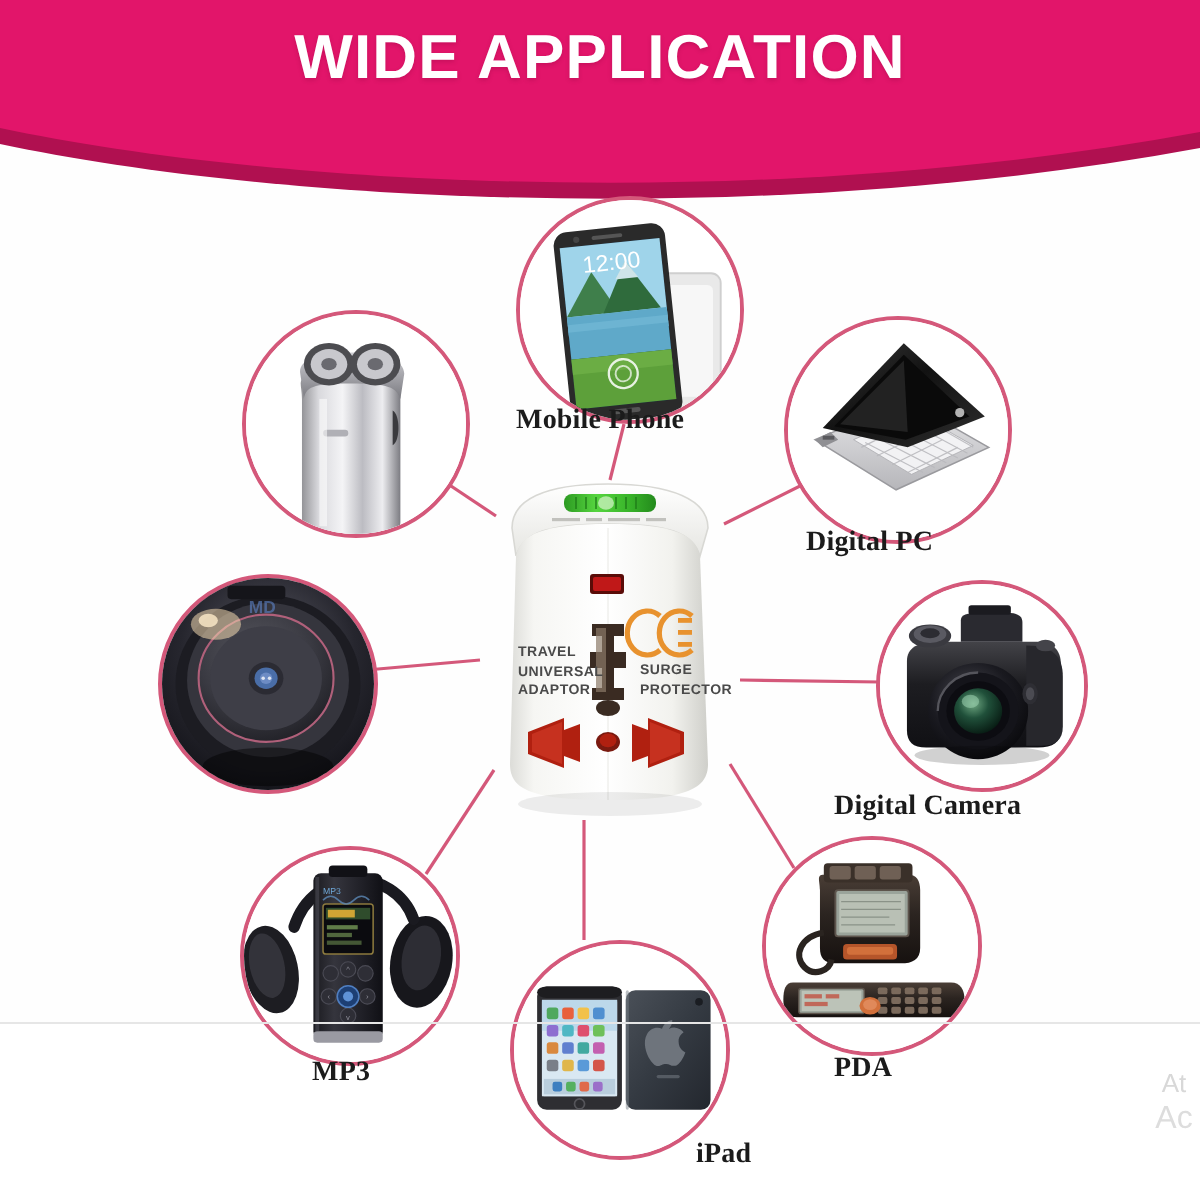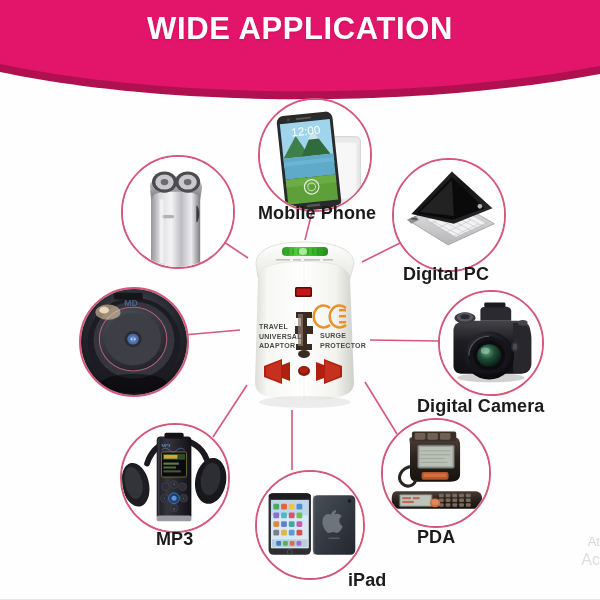--- a/index.html
+++ b/index.html
@@ -12,21 +12,21 @@
     height: 600px;
     position: relative;
     overflow: hidden;
     font-family: "Liberation Sans", sans-serif;
   }
 
   #stage {
     position: absolute;
     inset: 0;
     width: 600px;
-    height: 600px;
+    height: 512px;
     background: #fefefe;
   }
 
   
   .banner {
     position: absolute;
     left: 0; top: 0;
     width: 600px;
     height: 105px;
     overflow: hidden;
@@ -59,24 +59,24 @@
   }
   .bubble .art {
     position: absolute;
     left: 0; top: 0;
     width: 100%; height: 100%;
   }
 
   .label {
     position: absolute;
     color: #1b1b1b;
-    font-size: 18px;
+    font-size: 14px;
     font-weight: 600;
     white-space: nowrap;
-    font-family: Liberation Sans, sans-serif;
+    font-family: Liberation Serif, serif;
     letter-spacing: 0.1px;
   }
 
   
   .adapter-wrap {
     position: absolute;
     left: 238px; top: 234px;
     width: 134px; height: 175px;
   }
   .adapter-txt {
@@ -88,21 +88,21 @@
     line-height: 9.5px;
     font-family: "Liberation Sans", sans-serif;
   }
   .adapter-left  { left: 21px; top: 88px; text-align: left; }
   .adapter-right { left: 82px; top: 97px; text-align: left; }
 
   
   .watermark {
     position: absolute;
     right: 0px; top: 533px;
-    text-align: right;
+    text-align: center;
     color: #d8d8d8;
     font-size: 13px;
     line-height: 18px;
     font-family: "Liberation Sans", sans-serif;
     width: 26px;
     overflow: hidden;
     white-space: nowrap;
   }
   .watermark .w2 { font-size: 16px; color: #dddddd; }
 

